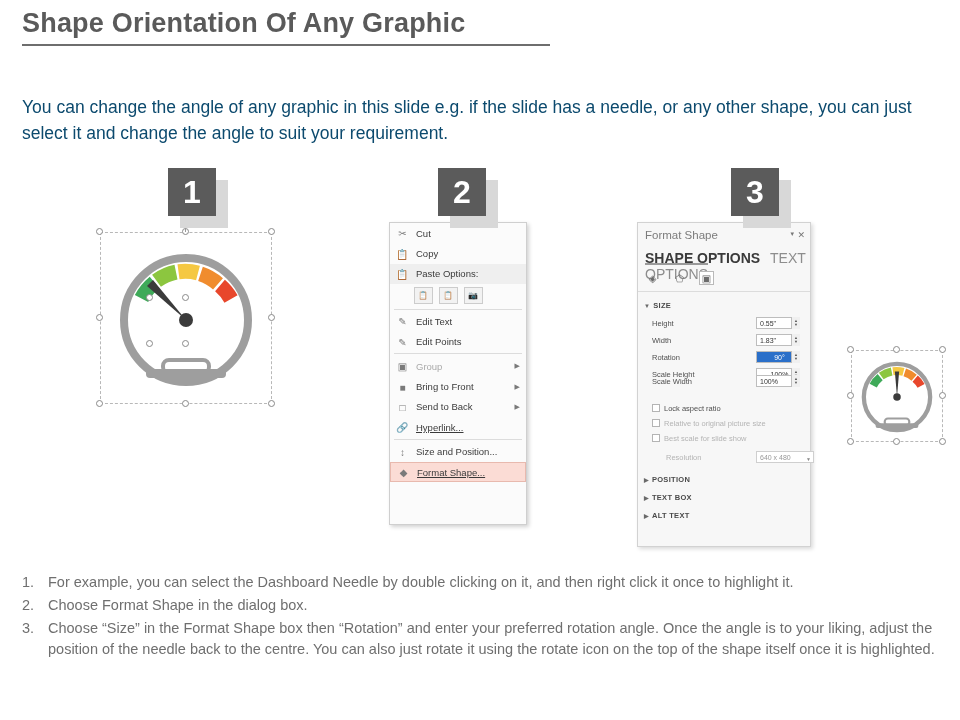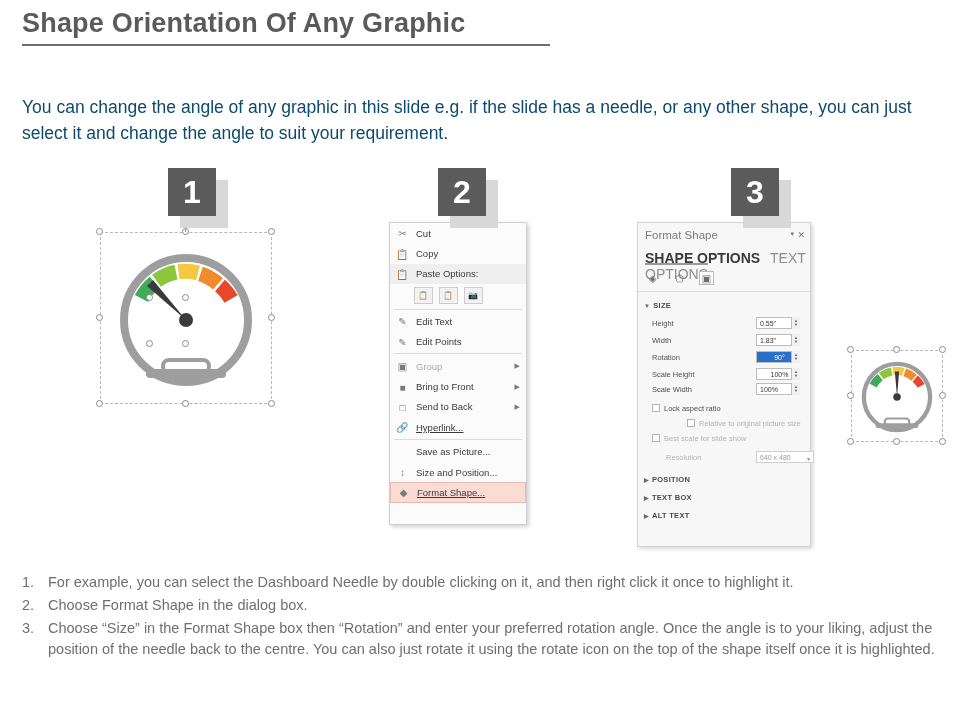--- a/index.html
+++ b/index.html
@@ -252,23 +252,20 @@
     <span class="ico">□</span>
     <span>Send to Back</span>
     <span class="arrow">▶</span>
   </div>
   <div class="mi">
     <span class="ico">🔗</span>
     <span class="u">Hyperlink...</span>
   </div>
   <div class="sep"></div>
   <div class="mi">
-    <span>Save as Picture...</span>
-  </div>
-  <div class="mi">
     <span class="ico">↕</span>
     <span>Size and Position...</span>
   </div>
   <div class="mi hl">
     <span class="ico">◆</span>
     <span class="u">Format Shape...</span>
   </div>
 </div>
 
 <div id="fmtpane">
@@ -306,30 +303,30 @@
   <div class="frow" style="top:128px;text-align:center;">
     <span class="lbl">Rotation</span>
     <span class="fbox sel">90°</span>
     <span class="spin" style="left:139px;">▲<br>▼</span>
   </div>
   <div class="frow" style="top:145px;text-align:center;">
     <span class="lbl">Scale Height</span>
     <span class="fbox">100%</span>
     <span class="spin" style="left:139px;">▲<br>▼</span>
   </div>
-  <div class="frow" style="top:160px;">
+  <div class="frow" style="top:152px;">
     <span class="lbl">Scale Width</span>
     <span class="fbox">100%</span>
     <span class="spin" style="left:139px;">▲<br>▼</span>
   </div>
 
   <div class="fchk" style="top:181px;">
     <span class="bx"></span><span>Lock aspect ratio</span>
   </div>
-  <div class="fchk dis" style="top:196px;margin-left:35px;">
+  <div class="fchk dis" style="top:196px;">
     <span class="bx"></span><span>Relative to original picture size</span>
   </div>
   <div class="fchk dis" style="top:211px;">
     <span class="bx"></span><span>Best scale for slide show</span>
   </div>
 
   <div class="frow" style="top:228px;">
     <span class="lbl" style="left:14px; color:#b4b4b4;">Resolution</span>
     <span class="fsel"><span>640 x 480</span><span class="cv">▼</span></span>
   </div>

